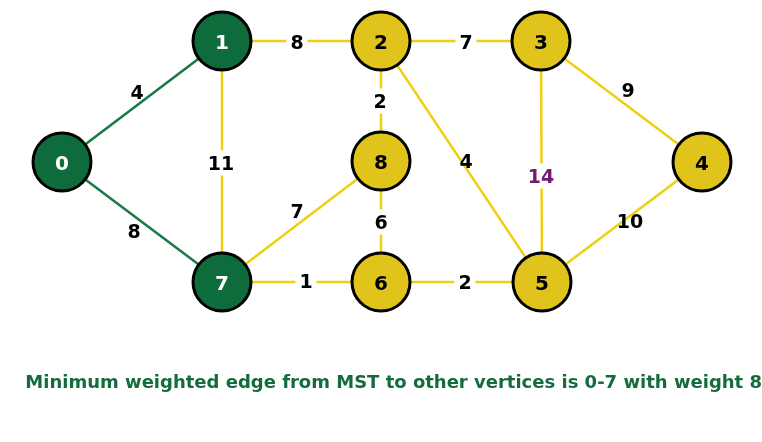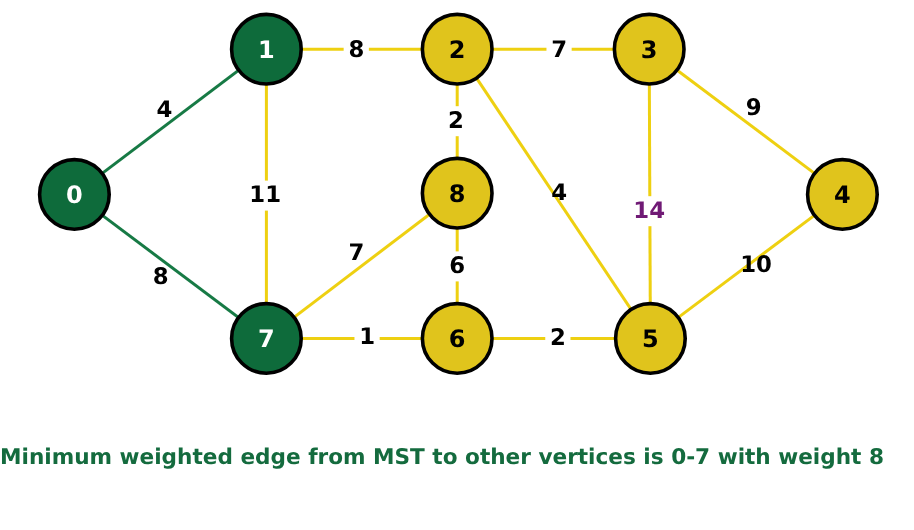--- a/index.html
+++ b/index.html
@@ -48,21 +48,21 @@
     font-size: 20px;
     font-weight: bold;
     z-index: 3;
   }
 
   .caption {
     position: absolute;
     left: 0;
     top: 371px;
     width: 762px;
-    text-align: left;
+    text-align: right;
     font-size: 18px;
     font-weight: bold;
     z-index: 4;
   }
 </style>
 </head>
 <body>
 
 <div class="stage">
   <svg class="edge-layer" viewBox="0 0 762 442" xmlns="http://www.w3.org/2000/svg">

